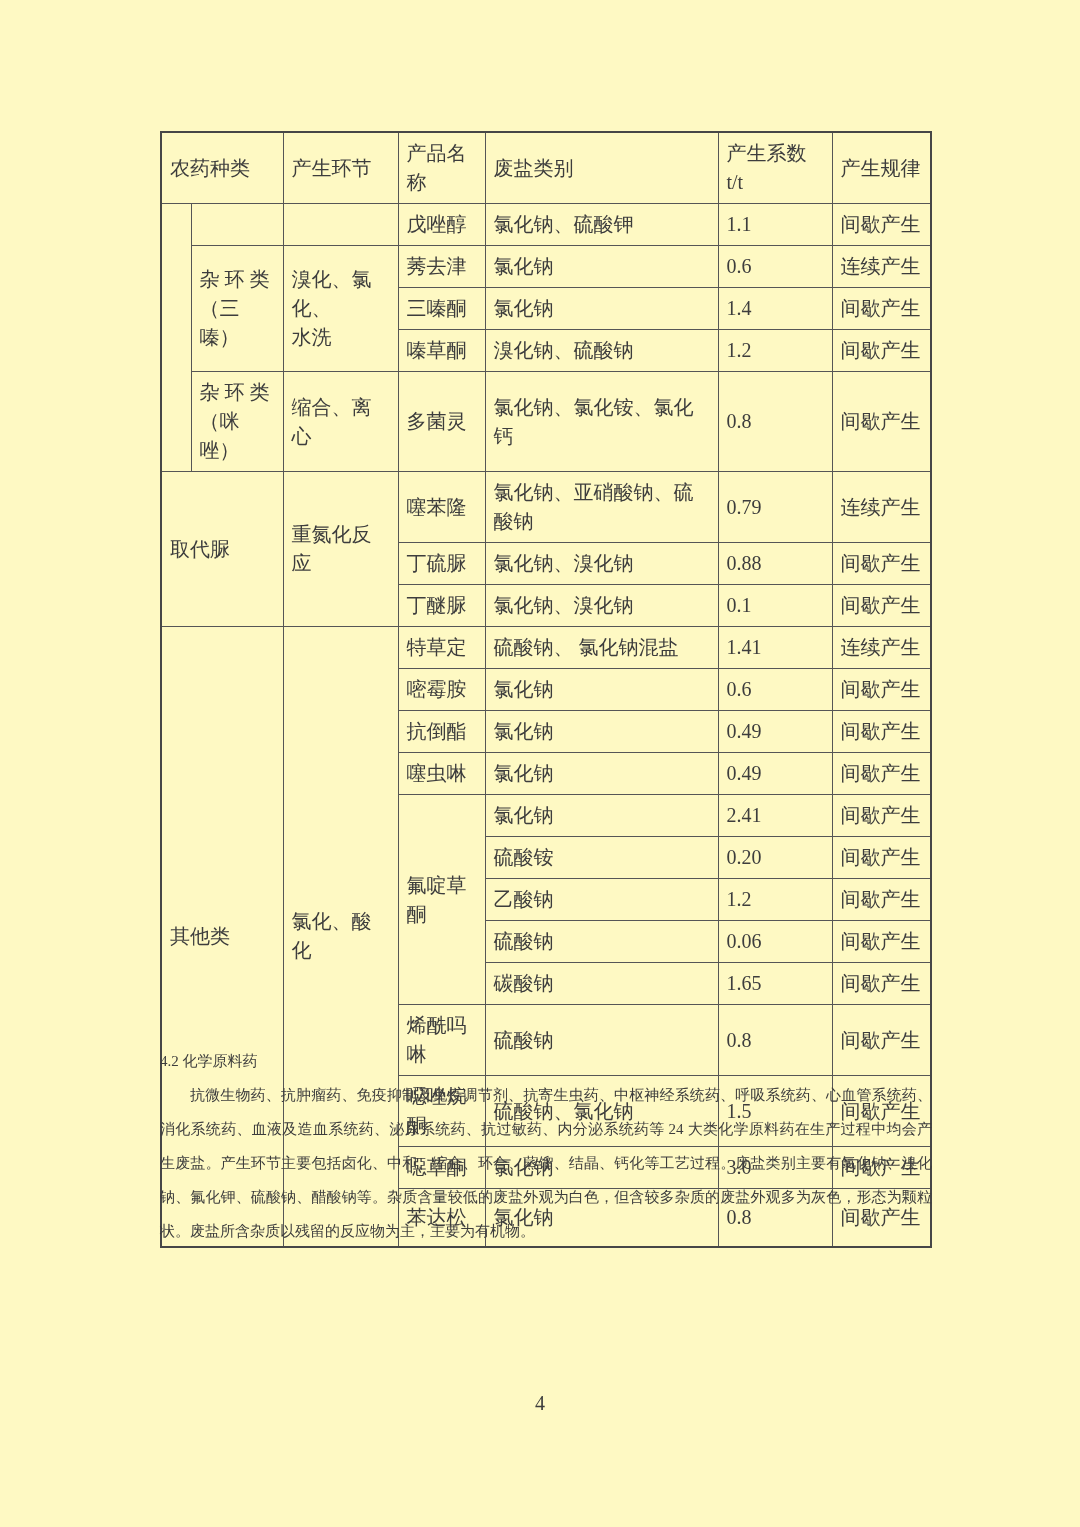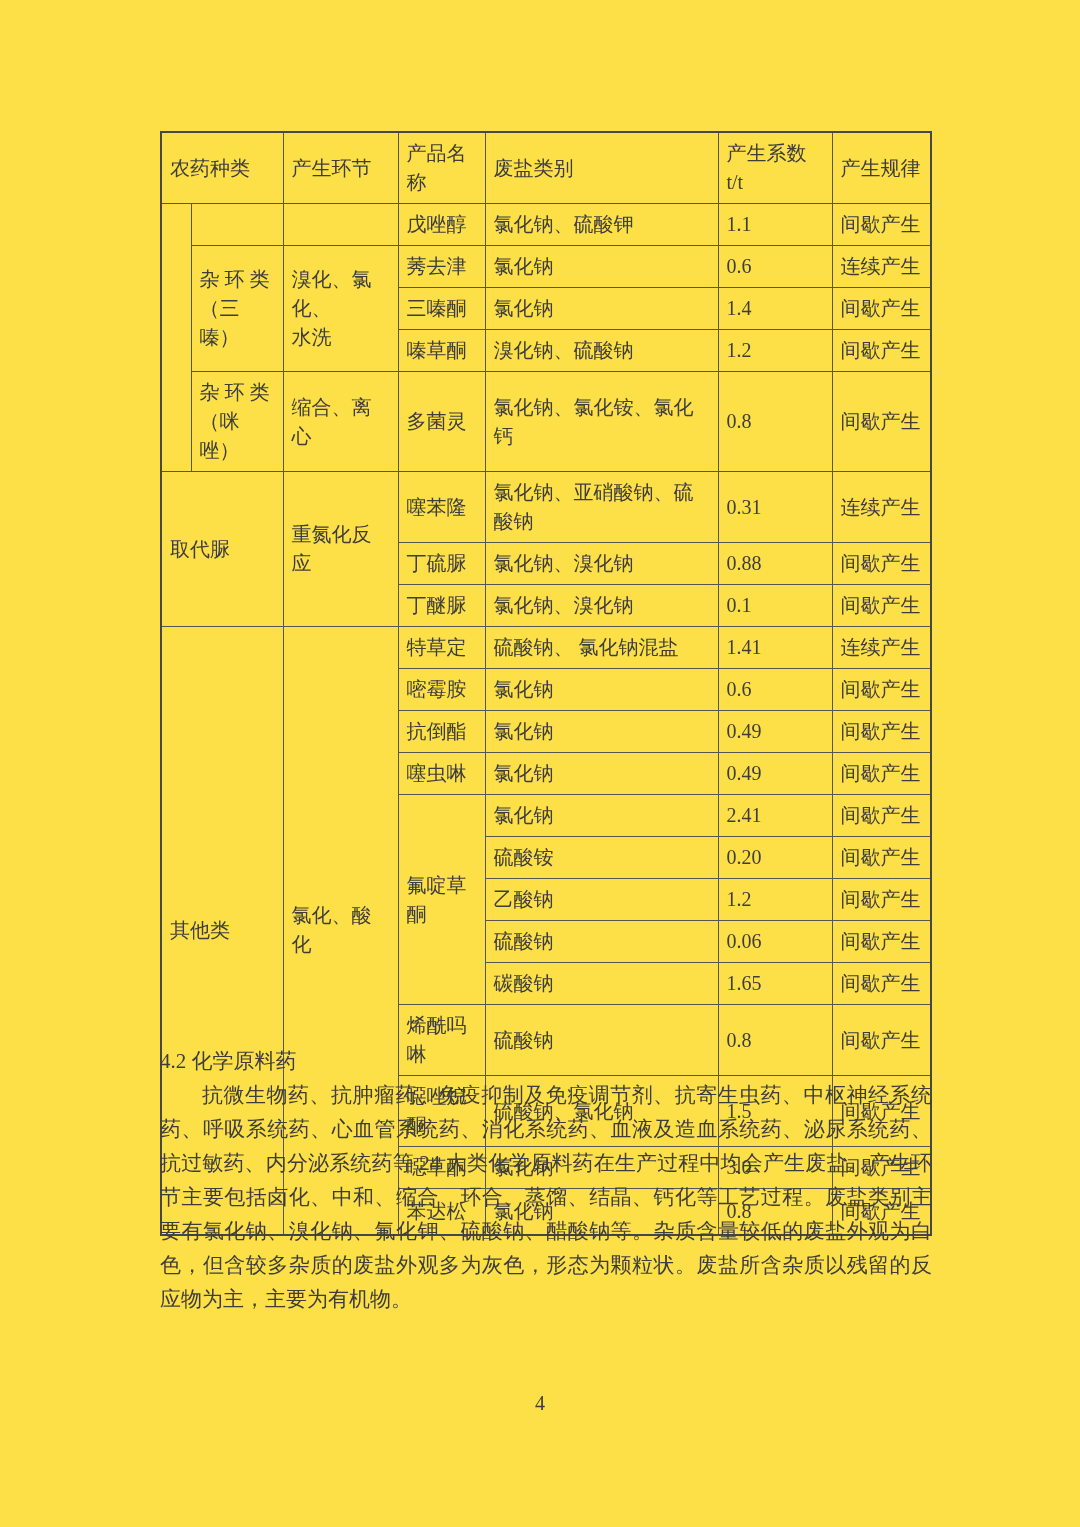--- a/index.html
+++ b/index.html
@@ -1,20 +1,20 @@
 <!DOCTYPE html>
 <html><head>
 <meta charset="utf-8">
 <style>
   * { margin:0; padding:0; box-sizing:border-box; }
   html,body { background:#e9e9e9; }
   .page {
     position:relative;
     width:1080px; height:1527px;
-    background:#fde047;
+    background:#fef9c3;
     color:#3d3d3d;
     font-family:"Liberation Serif","DejaVu Serif",serif;
     overflow:hidden;
     margin:0 auto;
   }
   .table-wrap { position:absolute; left:160px; top:131px; }
   table {
     border-collapse:collapse;
     table-layout:fixed;
     width:770px;
@@ -27,33 +27,33 @@
     font-weight:normal;
     text-align:left;
     vertical-align:middle;
     white-space:pre-line;
     line-height:1.45;
     overflow:hidden;
   }
   thead th { height:44px; }
   tbody tr { height:40px; }
   tbody tr:nth-child(5) { height:66px; }
-  tbody tr:nth-child(21) { height:46px; }
+  tbody tr:nth-child(21) { height:58px; }
   .c1 { width:30px; }
   .c2 { width:92px; }
   .c3 { width:115px; }
   .c4 { width:87px; }
   .c5 { width:233px; }
   .c6 { width:114px; }
   .c7 { width:99px; }
   .textblock {
     position:absolute;
     left:160px; top:1038px;
     width:772px;
-    font-size:21px;
+    font-size:15px;
     line-height:34px;
     text-align:justify;
   }
   .heading { text-align:left; margin-top:6px; }
   .para { text-indent:2em; }
   .page-number {
     position:absolute;
     left:0; top:1392px;
     width:100%;
     text-align:center;
@@ -125,21 +125,21 @@
             <td>多菌灵</td>
             <td>氯化钠、氯化铵、氯化钙</td>
             <td>0.8</td>
             <td>间歇产生</td>
           </tr>
           <tr>
             <td colspan="2" rowspan="3">取代脲</td>
             <td rowspan="3">重氮化反应</td>
             <td>噻苯隆</td>
             <td>氯化钠、亚硝酸钠、硫酸钠</td>
-            <td>0.31</td>
+            <td>0.79</td>
             <td>连续产生</td>
           </tr>
           <tr>
             <td>丁硫脲</td>
             <td>氯化钠、溴化钠</td>
             <td>0.88</td>
             <td>间歇产生</td>
           </tr>
           <tr>
             <td>丁醚脲</td>

